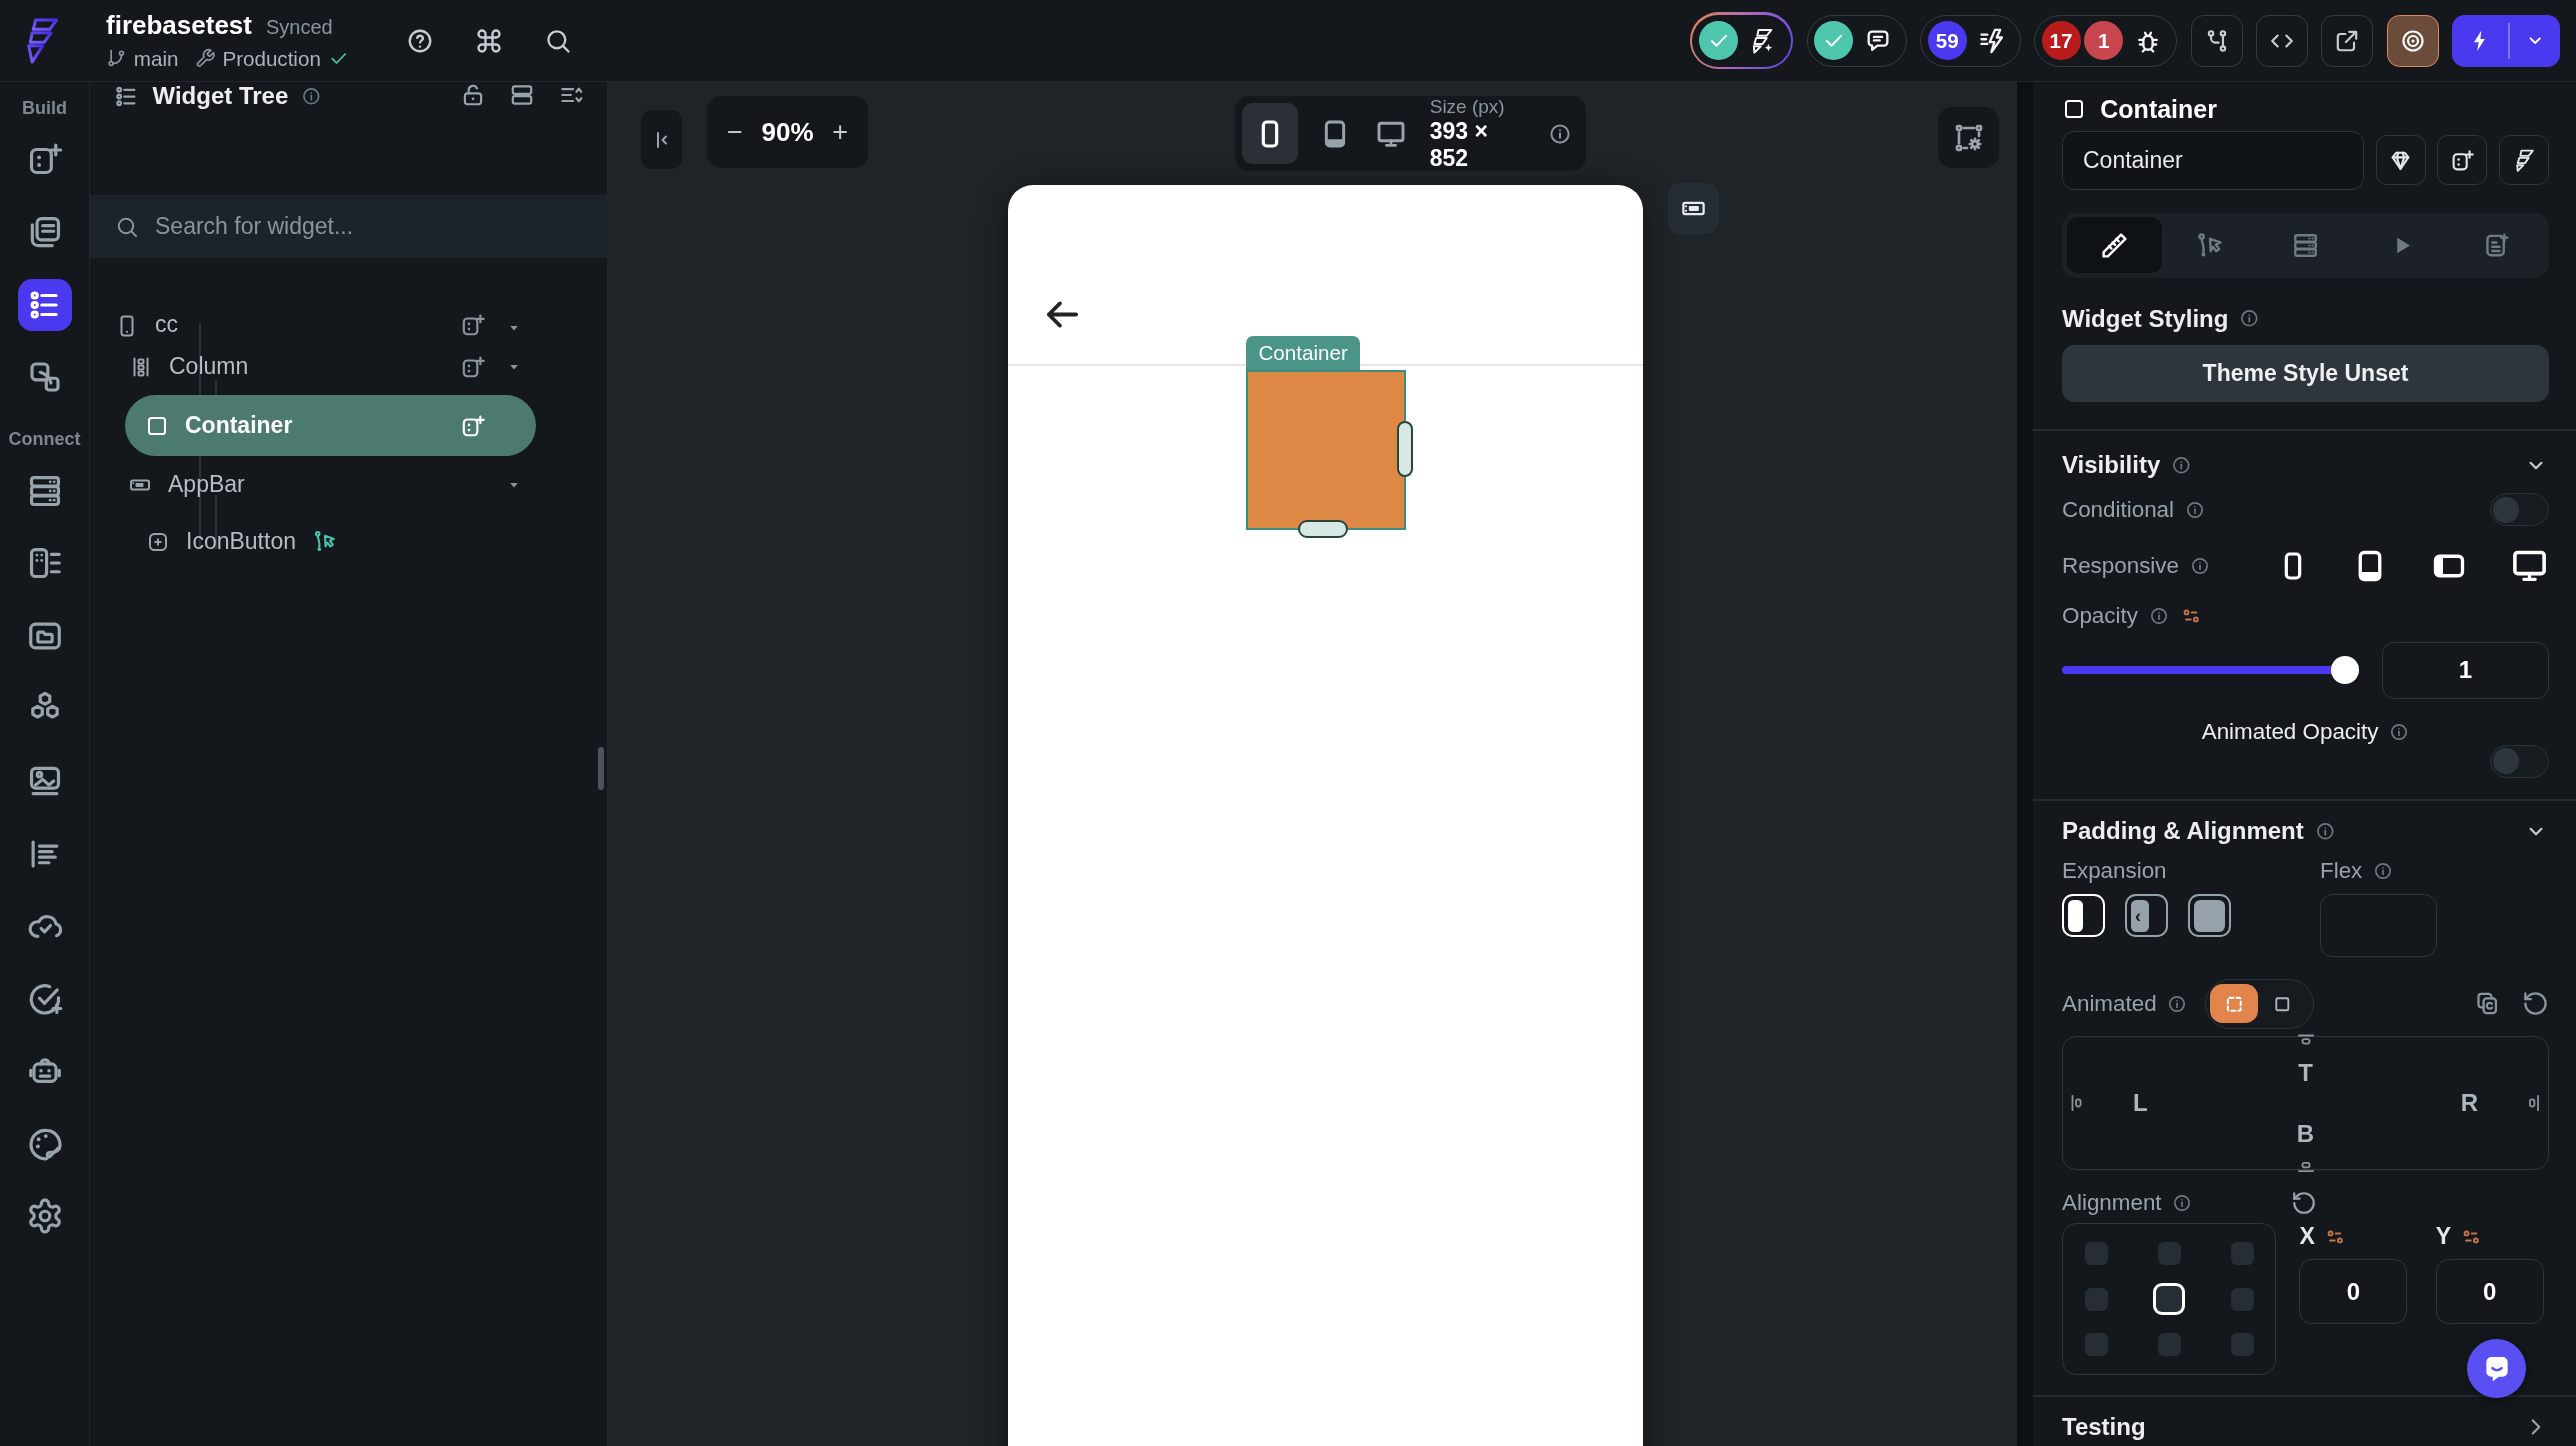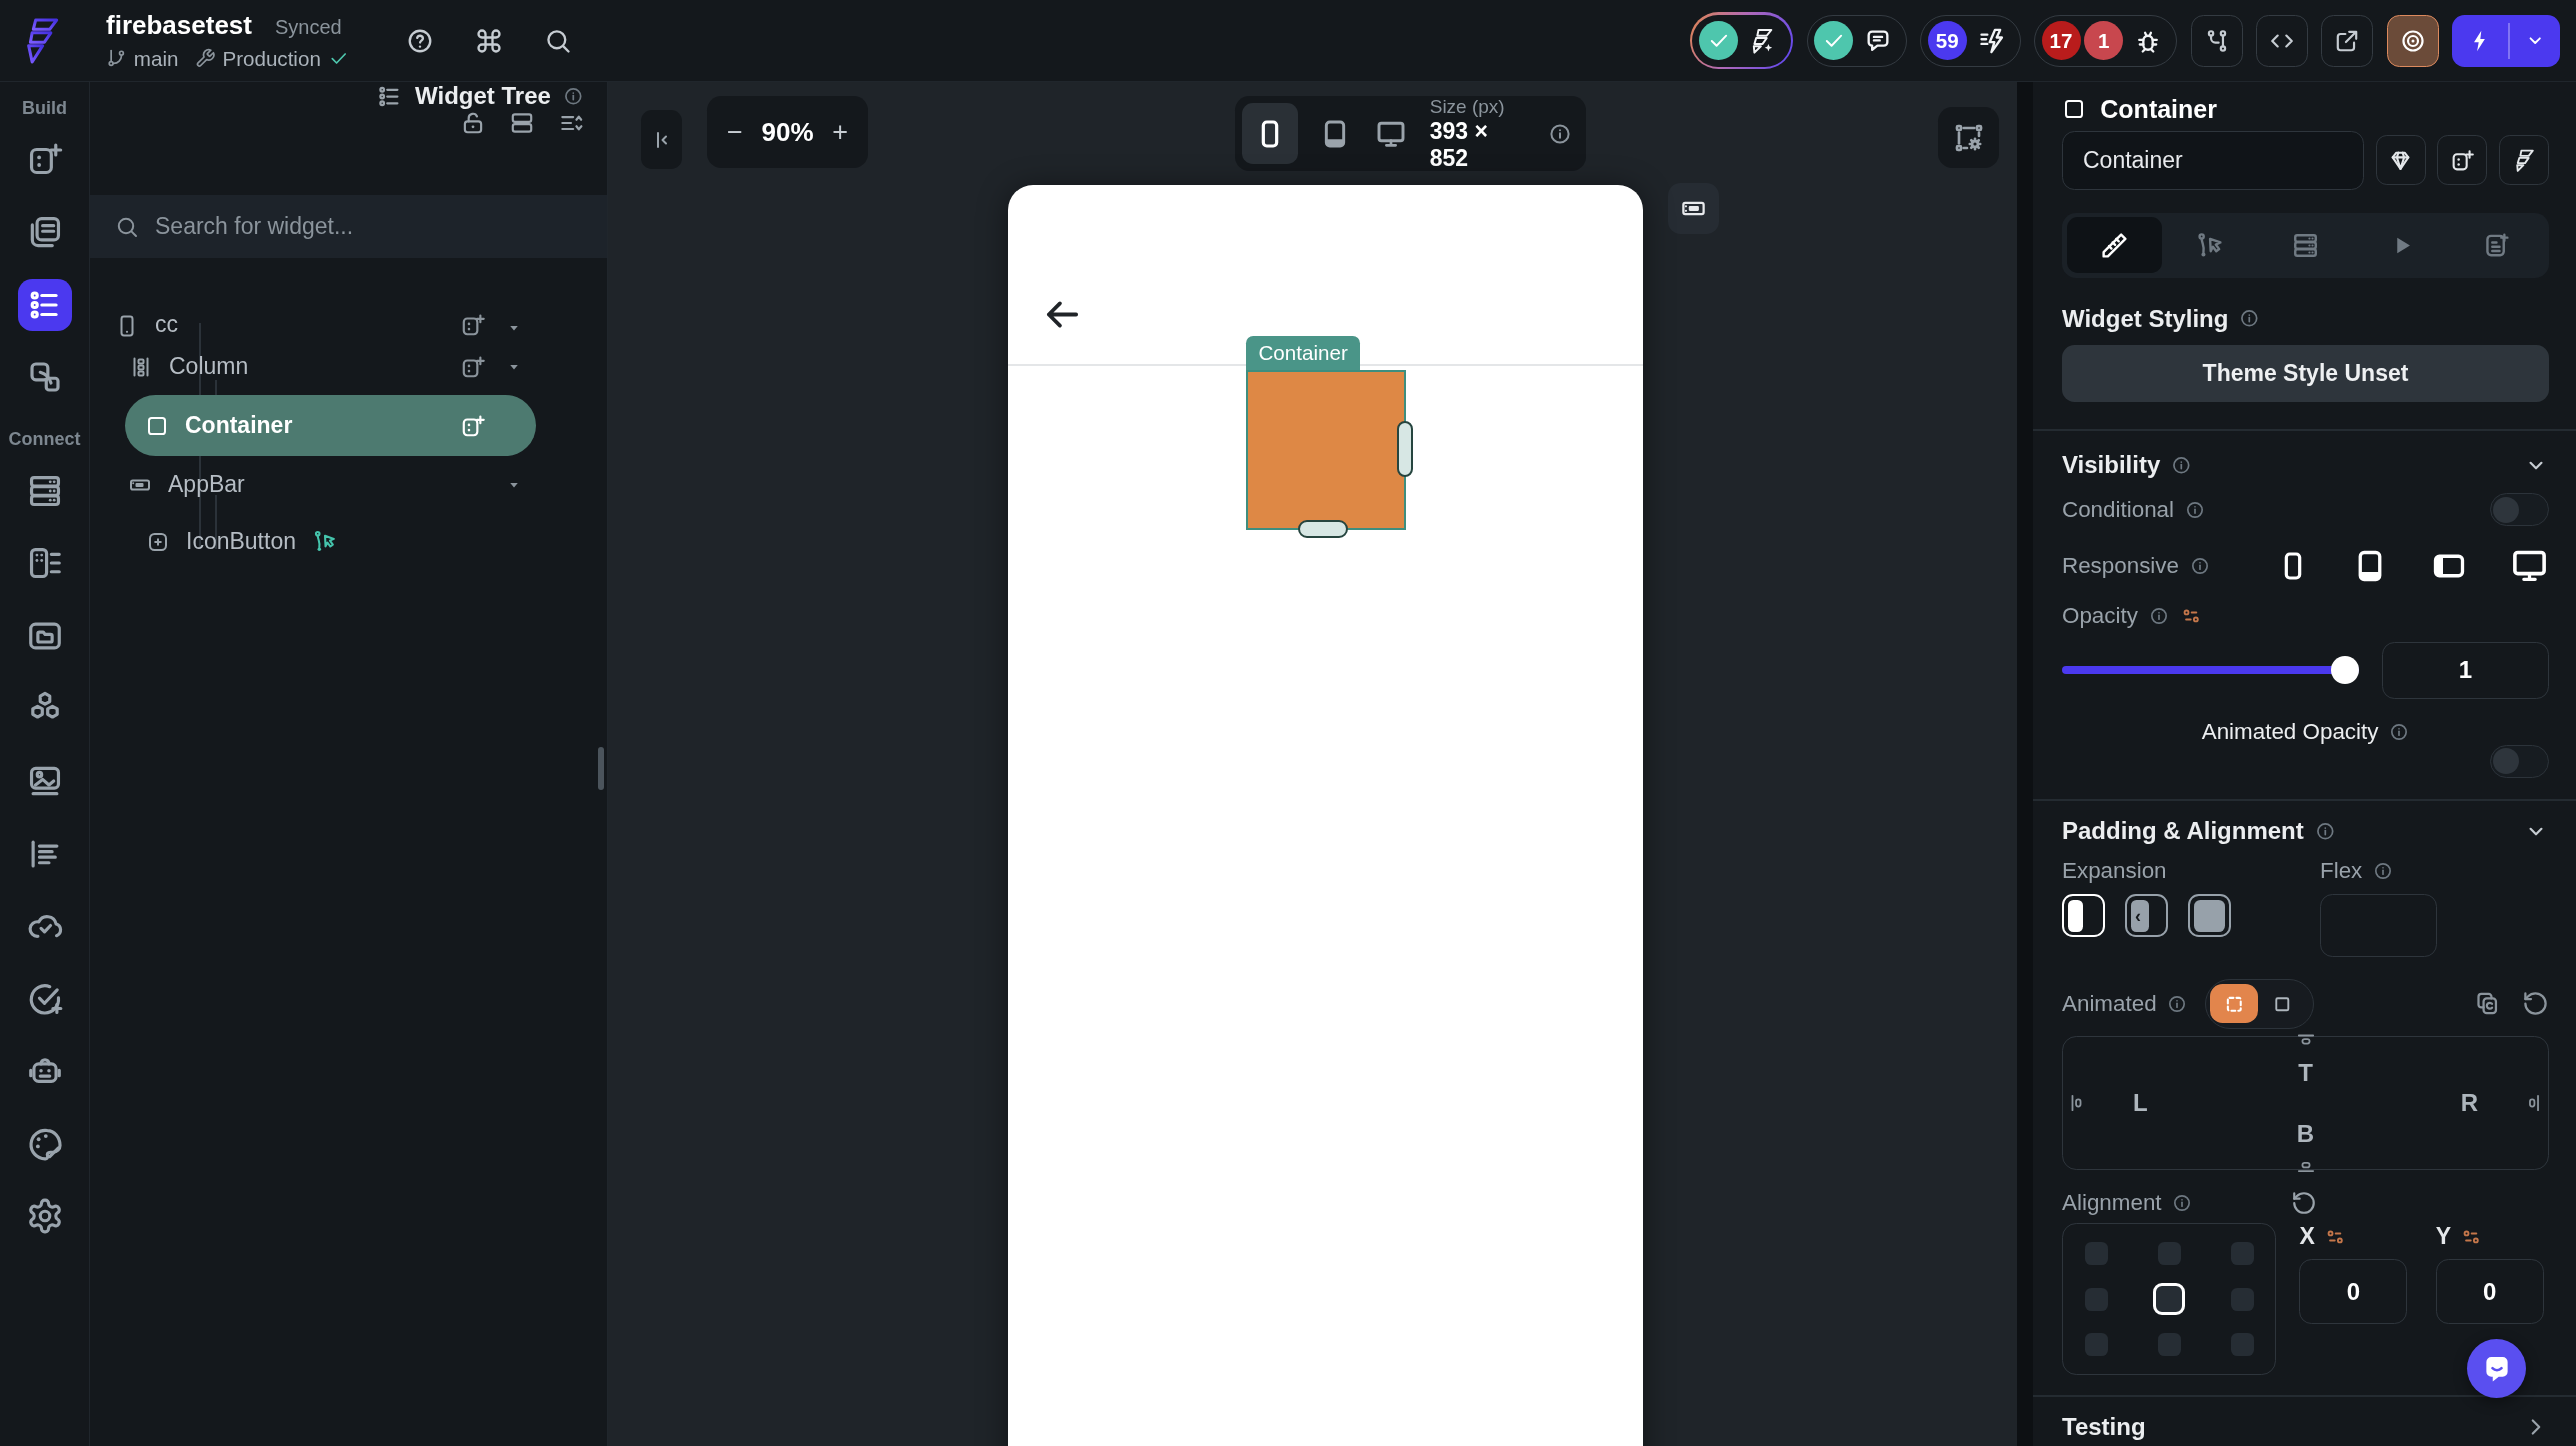--- a/index.html
+++ b/index.html
@@ -6,21 +6,21 @@
   html,body { width:2576px; height:1447px; overflow:hidden; }
   body { font-family:"Liberation Sans","DejaVu Sans",sans-serif; background:#14181c; color:#e8eaed;
          -webkit-font-smoothing:antialiased; }
   .ic { display:inline-flex; align-items:center; justify-content:center; flex:none; }
   .ic svg { width:1em; height:1em; display:block; }
 
   
   header { height:82px; display:flex; align-items:center; background:#14181c; border-bottom:0.9px solid #20262c; }
   .logo-box { width:90px; height:82px; display:flex; align-items:center; justify-content:center; flex:none; }
   .proj { margin-left:16px; }
-  .proj-line1 { display:flex; align-items:baseline; gap:23px; }
+  .proj-line1 { display:flex; align-items:baseline; gap:14px; }
   .proj-name { font-size:26px; font-weight:700; color:#fff; }
   .proj-sync { font-size:20px; color:#8b949c; }
   .proj-line2 { display:flex; align-items:center; gap:7.2px; margin-top:5.4px; color:#aab2ba; font-size:20.6px; }
   .proj-line2 .ic { font-size:20.6px; color:#8b949c; }
   .env-check { color:#4EC6AD !important; font-size:22.4px; }
   .hdr-icons { display:flex; align-items:center; gap:41px; margin-left:57px; color:#c6ccd2; font-size:28px; }
   .spacer { flex:1; }
   .hdr-right { display:flex; align-items:center; gap:13.4px; margin-right:16px; }
   .pill { height:52px; border-radius:26px; border:1.8px solid #343b42; background:#14181c;
           display:flex; align-items:center; gap:10.8px; padding:0 14.3px 0 6.3px; }
@@ -46,21 +46,21 @@
 
   
   .rail { width:90px; flex:none; border-right:0.9px solid #20262c; padding-top:10.8px; display:flex; flex-direction:column; align-items:center; }
   .rail-label { font-size:18px; font-weight:700; color:#7d8790; margin:5.4px 0 14.3px; }
   .rail-item { width:54px; height:52px; border-radius:14.3px; display:flex; align-items:center; justify-content:center;
                color:#99a3ac; font-size:38px; margin-bottom:20.6px; }
   .rail-item.active { background:#4B39EF; color:#fff; }
 
   
   .tree-panel { width:518px; flex:none; border-right:0.9px solid #20262c; position:relative; }
-  .tp-header { height:113px; display:flex; align-items:flex-end; padding:0 23px;flex-direction:column; }
+  .tp-header { height:113px; display:flex; align-items:flex-start; padding:0 23px; }
   .tp-title { display:flex; align-items:center; gap:12.5px; }
   .tp-title .ic { font-size:27px; color:#9aa3ab; }
   .tp-title h2 { font-size:24px; font-weight:700; color:#eceef0; }
   .tp-title .info { font-size:20.6px; color:#6e7881; }
   .tp-actions { margin-left:auto; display:flex; align-items:center; gap:23px; color:#9aa3ab; font-size:26px; }
   .tp-search { height:63px; background:#1d232a; display:flex; align-items:center; gap:16px; padding:0 25px; }
   .tp-search .ic { font-size:24px; color:#8b949c; }
   .tp-search input { flex:1; background:transparent; border:none; outline:none; color:#cfd5da; font-size:23px; font-family:inherit; }
   .tp-search input::placeholder { color:#8b949c; }
   .tree { position:relative; padding-top:23px; }

